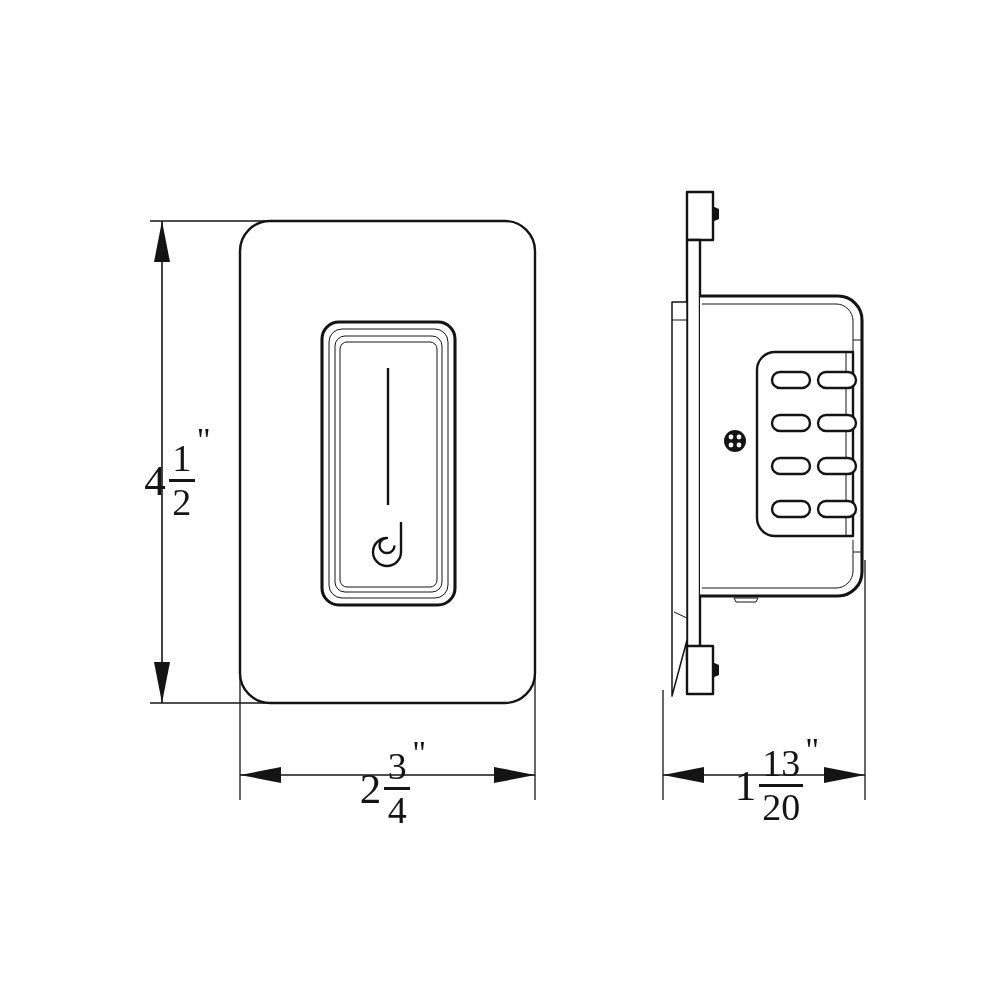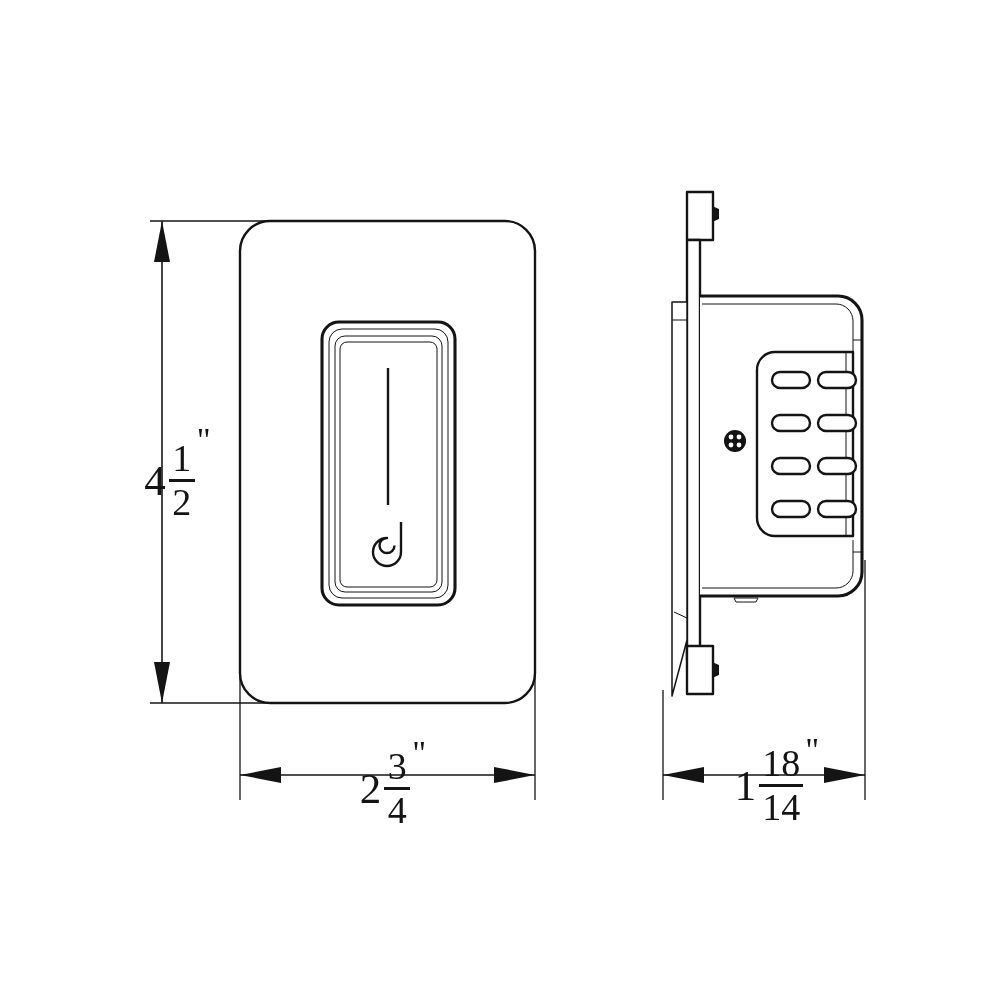--- a/index.html
+++ b/index.html
@@ -243,20 +243,20 @@
       <span class="num">3</span>
       <span class="bar"></span>
       <span class="den">4</span>
     </span>
     <span class="dim-inch">"</span>
   </div>
 
   <div class="dim-label" id="dim-depth-label">
     <span class="dim-whole">1</span>
     <span class="dim-frac">
-      <span class="num">18</span>
+      <span class="num">13</span>
       <span class="bar"></span>
-      <span class="den">14</span>
+      <span class="den">20</span>
     </span>
     <span class="dim-inch">"</span>
   </div>
 
 </div>
 
 </body></html>

